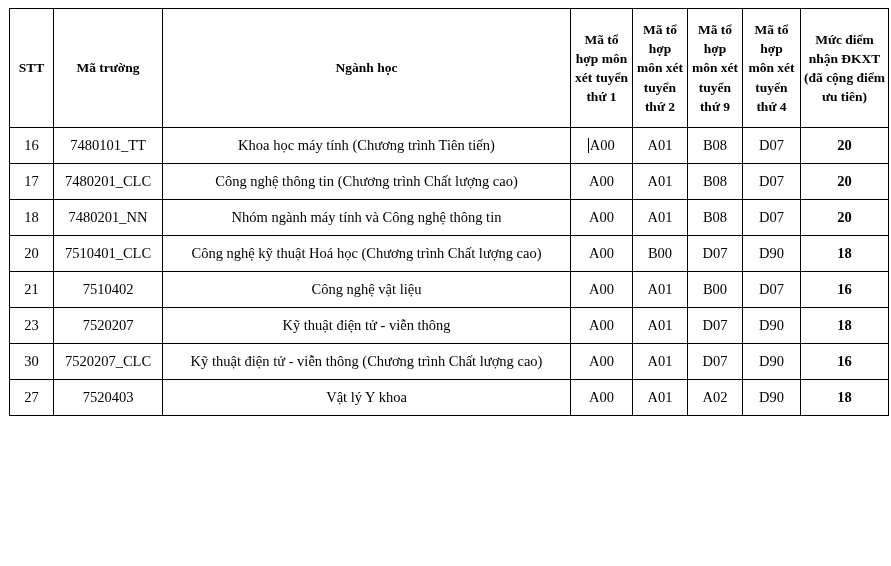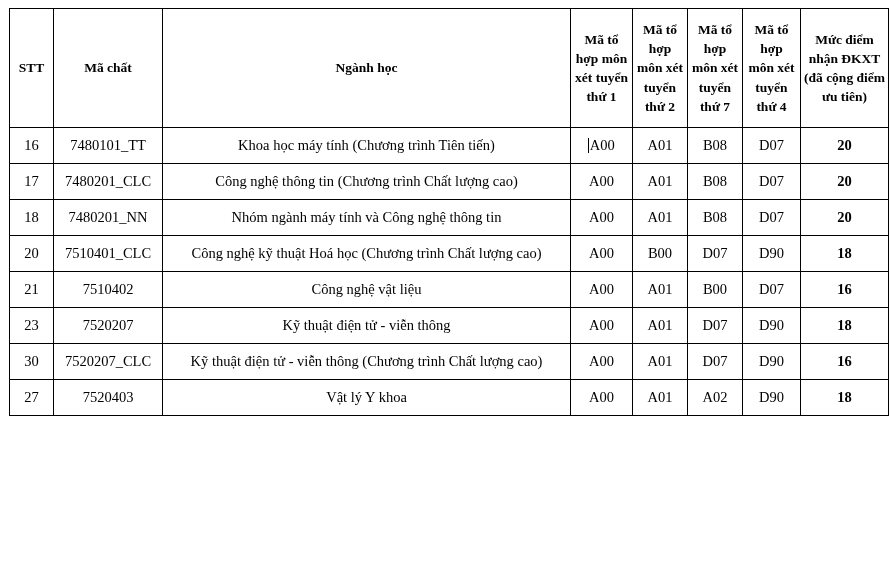--- a/index.html
+++ b/index.html
@@ -75,25 +75,25 @@
       <col style="width:408px">
       <col style="width:62px">
       <col style="width:55px">
       <col style="width:55px">
       <col style="width:58px">
       <col style="width:88px">
     </colgroup>
     <thead>
       <tr>
         <th>STT</th>
-        <th>Mã chất</th>
+        <th>Mã trường</th>
         <th>Ngành học</th>
         <th>Mã tổ hợp môn xét tuyển thứ 1</th>
         <th>Mã tổ hợp môn xét tuyển thứ 2</th>
-        <th>Mã tổ hợp môn xét tuyển thứ 7</th>
+        <th>Mã tổ hợp môn xét tuyển thứ 9</th>
         <th>Mã tổ hợp môn xét tuyển thứ 4</th>
         <th>Mức điểm nhận ĐKXT (đã cộng điểm ưu tiên)</th>
       </tr>
     </thead>
     <tbody id="tbody">
         <tr>
           <td class="c-stt">16</td>
           <td class="c-code">7480101_TT</td>
           <td class="c-major">Khoa học máy tính (Chương trình Tiên tiến)</td>
           <td class="c-combo"><span class="caret"></span>A00</td>

